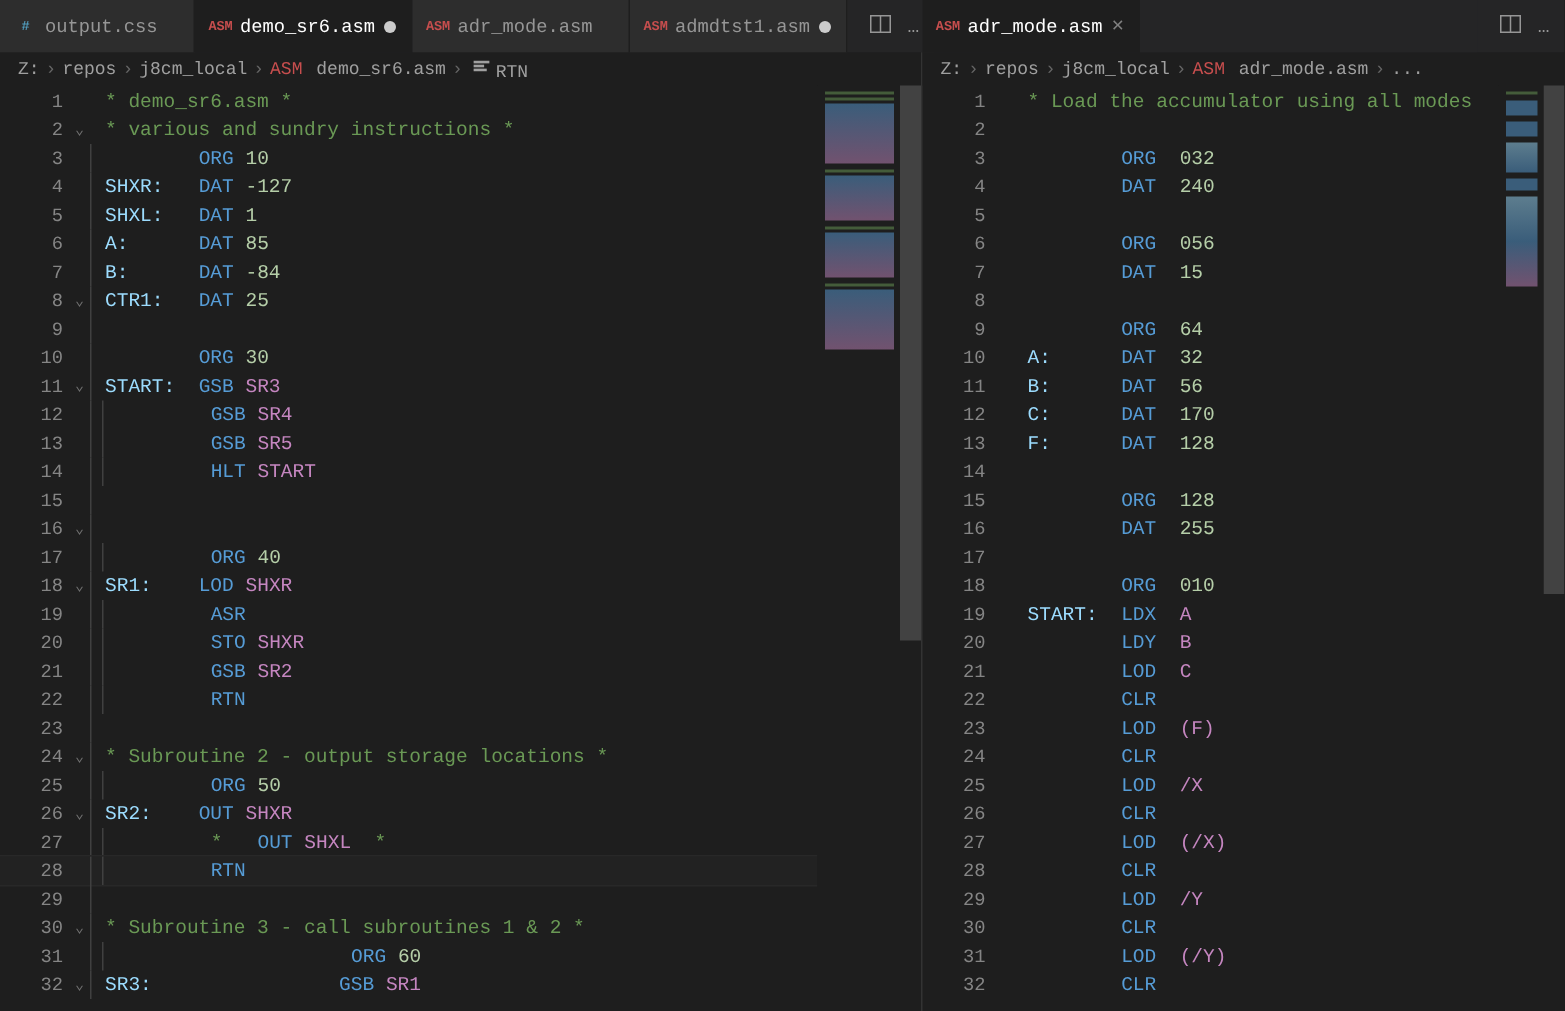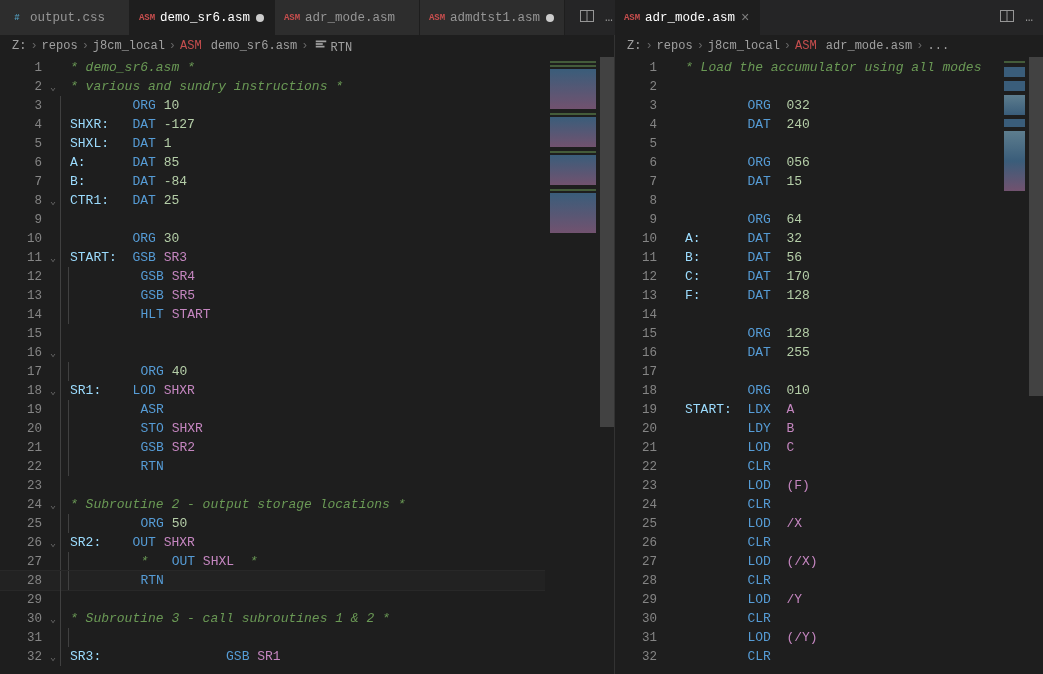--- a/index.html
+++ b/index.html
@@ -50,21 +50,21 @@
   .ln {
     width: 46px; text-align: right; padding-right: 4px; color: #858585;
     flex-shrink: 0; user-select: none; font-size: 12.5px;
   }
   .fold { width: 14px; color: #707070; flex-shrink:0; font-size: 10px; text-align:center; cursor:pointer;}
   .deco { width: 10px; flex-shrink: 0; border-left: 1px solid transparent; height:100%;}
   .deco.g1 { border-left: 1px solid #404040; }
   .txt { white-space: pre; letter-spacing: 0; }
 
   
-  .c-cmt { color: #6A9955; font-style: italic; }
+  .c-cmt { color: #6A9955; }
   .c-lbl { color: #9CDCFE; }
   .c-op  { color: #569CD6; }
   .c-num { color: #B5CEA8; }
   .c-id  { color: #C586C0; }
 
   .minimap {
     width: 55px; background: #1e1e1e; border-left: 1px solid #1e1e1e;
     flex-shrink: 0; position: relative; overflow: hidden;
   }
   .minimap .blob { position:absolute; left:4px; right:4px; opacity:.5;}
@@ -339,20 +339,21 @@
               <span class="ln">30</span>
               <span class="fold">⌄</span>
               <span class="deco g1"></span>
               <span class="txt"><span class="c-cmt">* Subroutine 3 - call subroutines 1 &amp; 2 *</span></span>
             </div>
             <div class="line">
               <span class="ln">31</span>
               <span class="fold"></span>
               <span class="deco g1"></span>
               <span class="deco g1" style="margin-left:-2px"></span>
+              <span class="txt">                    <span class="c-op">ORG</span> <span class="c-num">60</span></span>
             </div>
             <div class="line">
               <span class="ln">32</span>
               <span class="fold">⌄</span>
               <span class="deco g1"></span>
               <span class="txt"><span class="c-lbl">SR3:</span>                <span class="c-op">GSB</span> <span class="c-id">SR1</span></span>
             </div>
           </div>
       </div>
       <div class="minimap">

